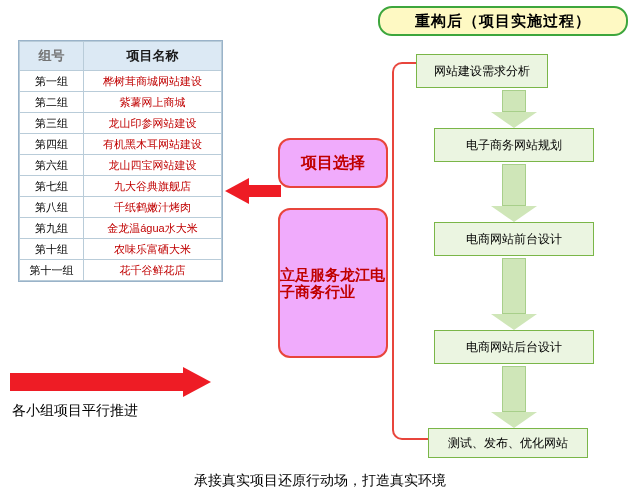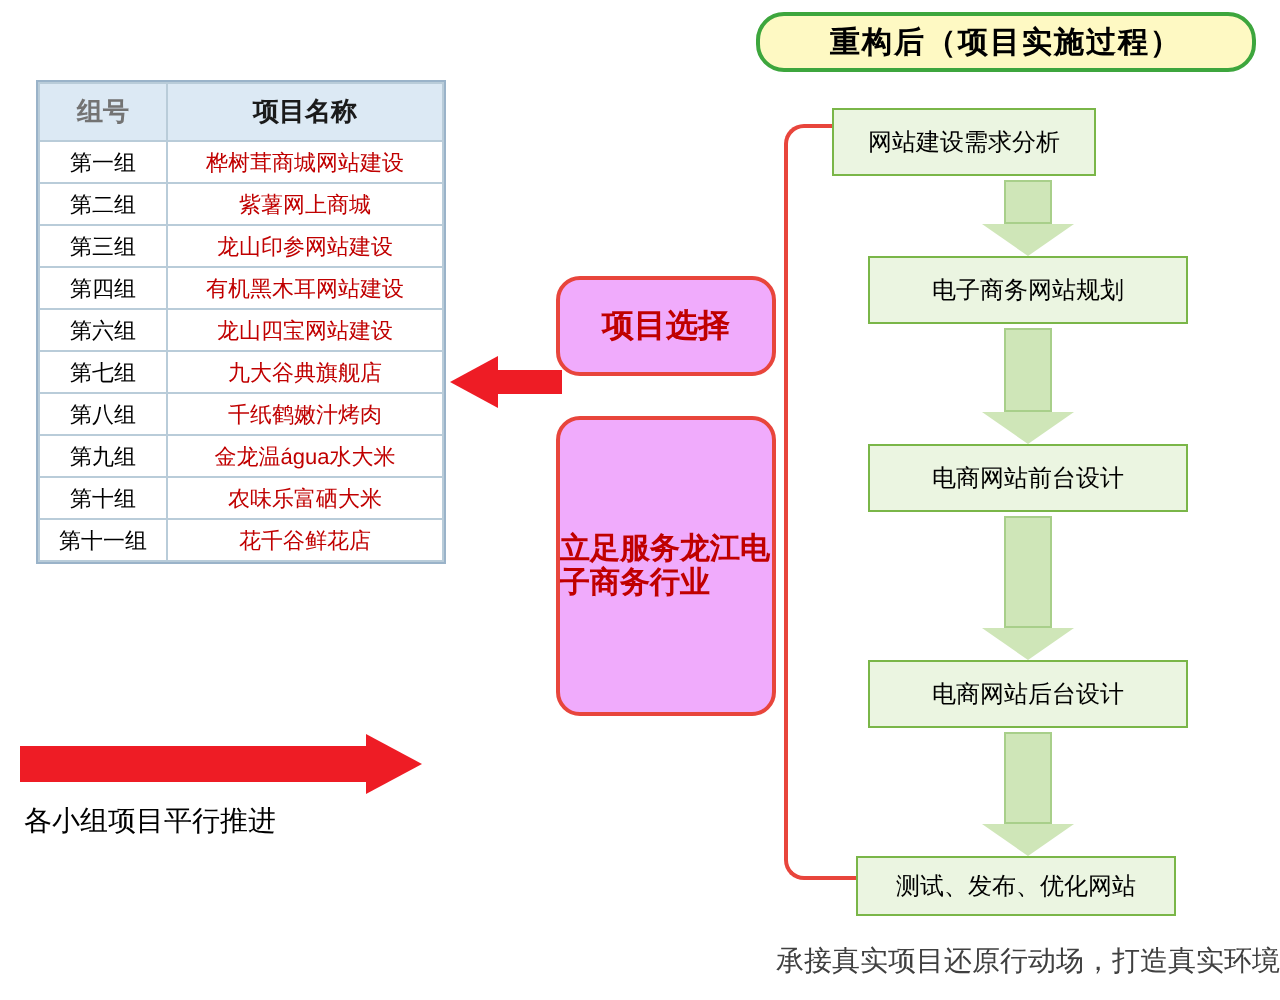--- a/index.html
+++ b/index.html
@@ -108,22 +108,22 @@
     position:absolute;left:392px;top:62px;width:42px;height:378px;
     border:2px solid #e8453c;border-right:none;border-radius:10px 0 0 10px;
     box-sizing:border-box;
   }
   .bracket-hide{
     position:absolute;left:394px;top:100px;width:40px;height:300px;background:#fff;
   }
 
   
   .caption{
-    position:absolute;left:0;top:472px;width:640px;text-align:right;
-    font-size:14px;color:#404040;
+    position:absolute;left:0;top:472px;width:640px;text-align:center;
+    font-size:14px;color:#000000;
   }
 </style>
 </head>
 <body>
 
 <div class="canvas">
 
   <div class="title-banner">重构后（项目实施过程）</div>
 
   <div class="table-wrap">

